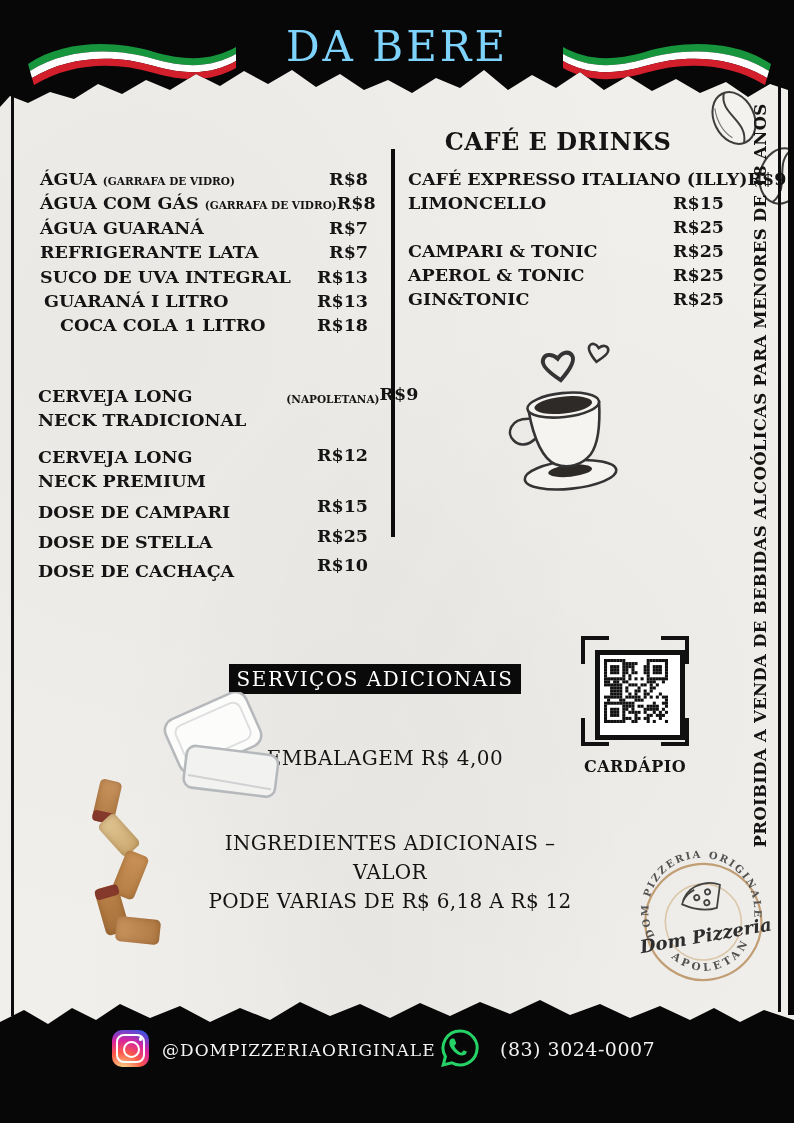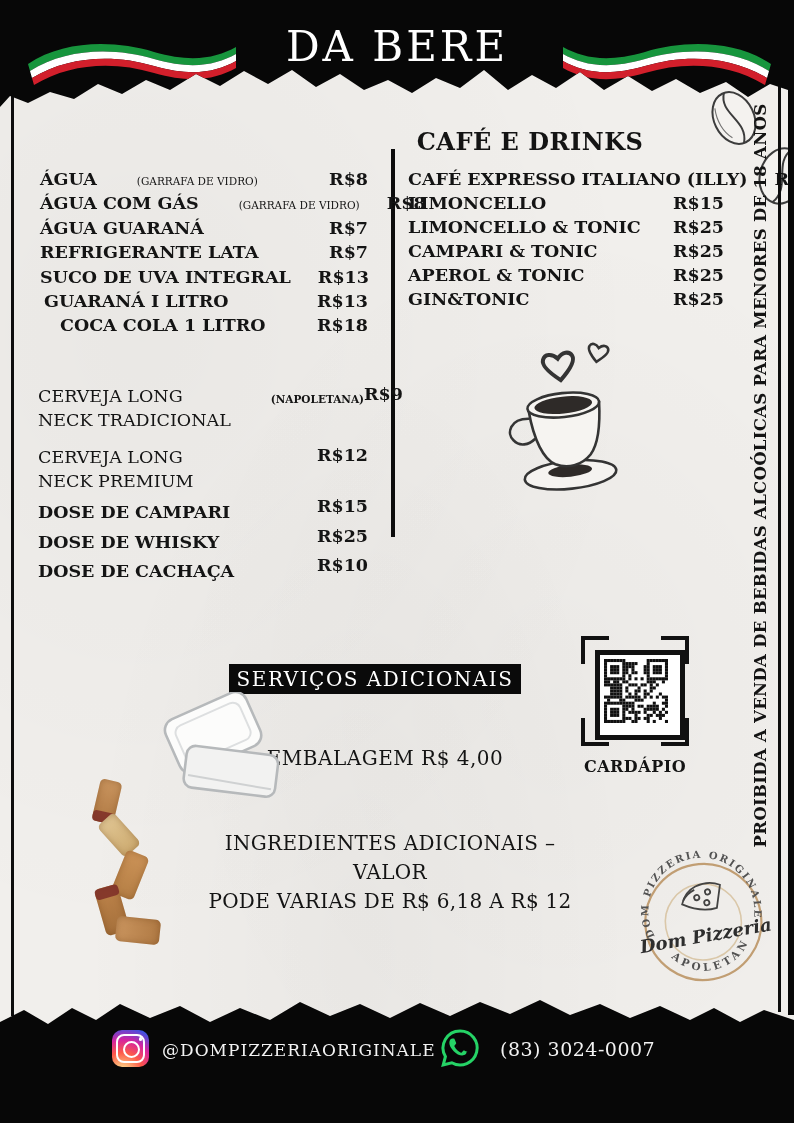--- a/index.html
+++ b/index.html
@@ -9,42 +9,42 @@
       radial-gradient(ellipse at 18% 30%, rgba(0,0,0,0.03), transparent 55%),
       radial-gradient(ellipse at 70% 62%, rgba(0,0,0,0.025), transparent 50%),
       radial-gradient(ellipse at 45% 85%, rgba(0,0,0,0.03), transparent 45%),
       #f1efec;}
   
   .header-band{position:absolute;left:0;top:0;width:794px;height:115px;background:#070707;z-index:6;
     clip-path:polygon(0px 0px,794px 0px,794px 92px,770px 84px,748px 97px,726px 82px,700px 93px,676px 79px,652px 91px,628px 76px,604px 90px,580px 72px,556px 88px,532px 75px,508px 90px,484px 70px,460px 88px,436px 78px,412px 93px,388px 80px,364px 90px,340px 74px,316px 87px,292px 70px,268px 84px,244px 71px,220px 86px,196px 74px,170px 90px,146px 80px,122px 94px,98px 84px,74px 99px,50px 92px,28px 103px,10px 96px,0px 107px);}
   .footer-band{position:absolute;left:0;top:995px;width:794px;height:128px;background:#070707;z-index:6;
     clip-path:polygon(0px 27px,24px 15px,48px 29px,72px 13px,96px 25px,120px 9px,150px 23px,180px 11px,210px 27px,240px 13px,270px 25px,300px 7px,330px 21px,360px 9px,390px 23px,420px 8px,450px 21px,480px 7px,510px 19px,540px 5px,570px 20px,600px 9px,630px 23px,660px 11px,690px 25px,714px 13px,740px 27px,764px 15px,794px 25px,794px 128px,0px 128px);}
   .page-title{position:absolute;left:0;top:22px;width:100%;text-align:center;
-    font-size:42px;letter-spacing:3px;color:#ffffff;}
+    font-size:42px;letter-spacing:3px;color:#7dd3fc;}
   .flag{position:absolute;top:30px;width:215px;height:60px;}
   .flag.right{left:560px;transform:scaleX(-1);}
   .flag.left{left:24px;}
   
   .edge-line{position:absolute;width:2.5px;background:#0d0d0d;z-index:2;}
   .edge-strip{position:absolute;left:788px;top:60px;width:6px;height:955px;background:#070707;z-index:5;}
   .divider{position:absolute;left:391px;top:149px;width:3.5px;height:388px;background:#0c0c0c;}
   
-  .row{display:flex;align-items:baseline;gap:27px;}
+  .row{display:flex;align-items:baseline;}
   .nm{font-weight:bold;font-size:17.5px;white-space:nowrap;}
-  .nt{font-size:10.5px;font-weight:normal;margin-left:13px;white-space:nowrap;}
+  .nt{font-size:10.5px;font-weight:bold;margin-left:6px;white-space:nowrap;}
   .pr{margin-left:auto;font-weight:bold;font-size:17.5px;}
   .drinks-list{position:absolute;left:40px;top:169px;width:328px;}
   .drinks-list .row{height:24.4px;}
-  .cafe-title{position:absolute;left:390px;top:127px;width:280px;text-align:center;
+  .cafe-title{position:absolute;left:418px;top:127px;width:280px;text-align:center;
     font-weight:bold;font-size:24px;letter-spacing:.5px;}
   .cafe-list{position:absolute;left:408px;top:169px;width:316px;}
   .cafe-list .row{height:24px;}
   .beers{position:absolute;left:38px;top:384px;width:330px;}
   .beer{display:flex;margin-bottom:13px;}
-  .beer-names div{font-weight:normal;font-size:17.5px;line-height:24px;white-space:nowrap;}
+  .beer-names div{font-weight:bold;font-size:17.5px;line-height:24px;white-space:nowrap;}
   .beer-note{font-size:10.5px;font-weight:bold;margin-top:9px;margin-left:14px;white-space:nowrap;}
   .beer .pr{align-self:flex-start;}
   .doses{position:absolute;left:38px;top:502px;width:330px;}
   .doses .row{height:29.5px;}
   .doses .pr{position:relative;top:-6px;}
   
   .services-banner{position:absolute;left:229px;top:664px;width:292px;height:30px;background:#0a0a0a;
     display:flex;align-items:center;justify-content:center;color:#fff;font-size:20px;letter-spacing:1.5px;}
   .packaging-line{position:absolute;left:230px;top:746px;width:310px;text-align:center;font-size:20px;letter-spacing:.5px;}
   .ingredients{position:absolute;left:185px;top:829px;width:410px;text-align:center;font-size:20px;line-height:29px;letter-spacing:.3px;}
@@ -149,21 +149,20 @@
   <div class="cafe-list">
     <div class="row">
         <span class="nm">CAFÉ EXPRESSO ITALIANO (ILLY)</span>
         <span class="pr">R$9</span>
       </div>
     <div class="row">
         <span class="nm">LIMONCELLO</span>
         <span class="pr">R$15</span>
       </div>
     <div class="row">
-        <span class="nm">LIMONCELLO &amp; TONIC</span>
         <span class="pr">R$25</span>
       </div>
     <div class="row">
         <span class="nm">CAMPARI &amp; TONIC</span>
         <span class="pr">R$25</span>
       </div>
     <div class="row">
         <span class="nm">APEROL &amp; TONIC</span>
         <span class="pr">R$25</span>
       </div>
@@ -190,21 +189,21 @@
       <span class="pr">R$12</span>
     </div>
   </div>
 
   <div class="doses">
     <div class="row">
         <span class="nm">DOSE DE CAMPARI</span>
         <span class="pr">R$15</span>
       </div>
     <div class="row">
-        <span class="nm">DOSE DE WHISKY</span>
+        <span class="nm">DOSE DE STELLA</span>
         <span class="pr">R$25</span>
       </div>
     <div class="row">
         <span class="nm">DOSE DE CACHAÇA</span>
         <span class="pr">R$10</span>
       </div>
   </div>
 
   <svg class="sketch" style="left:498px;top:338px;" width="150" height="158" viewBox="0 0 150 158">
     <g fill="none" stroke="#343434" stroke-width="2.6" stroke-linecap="round">

